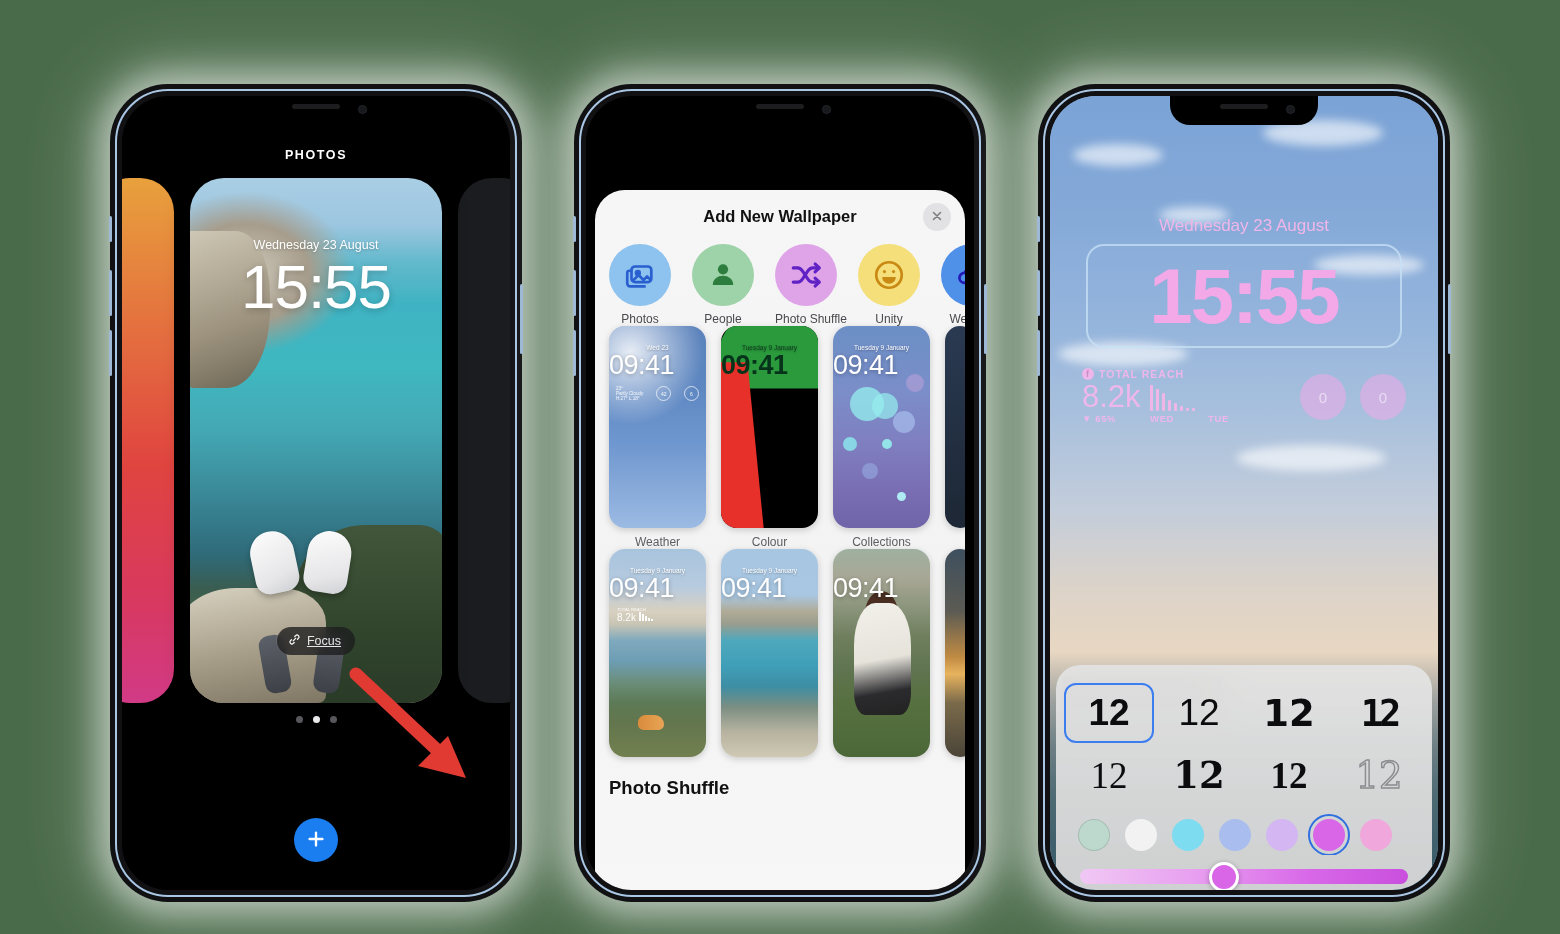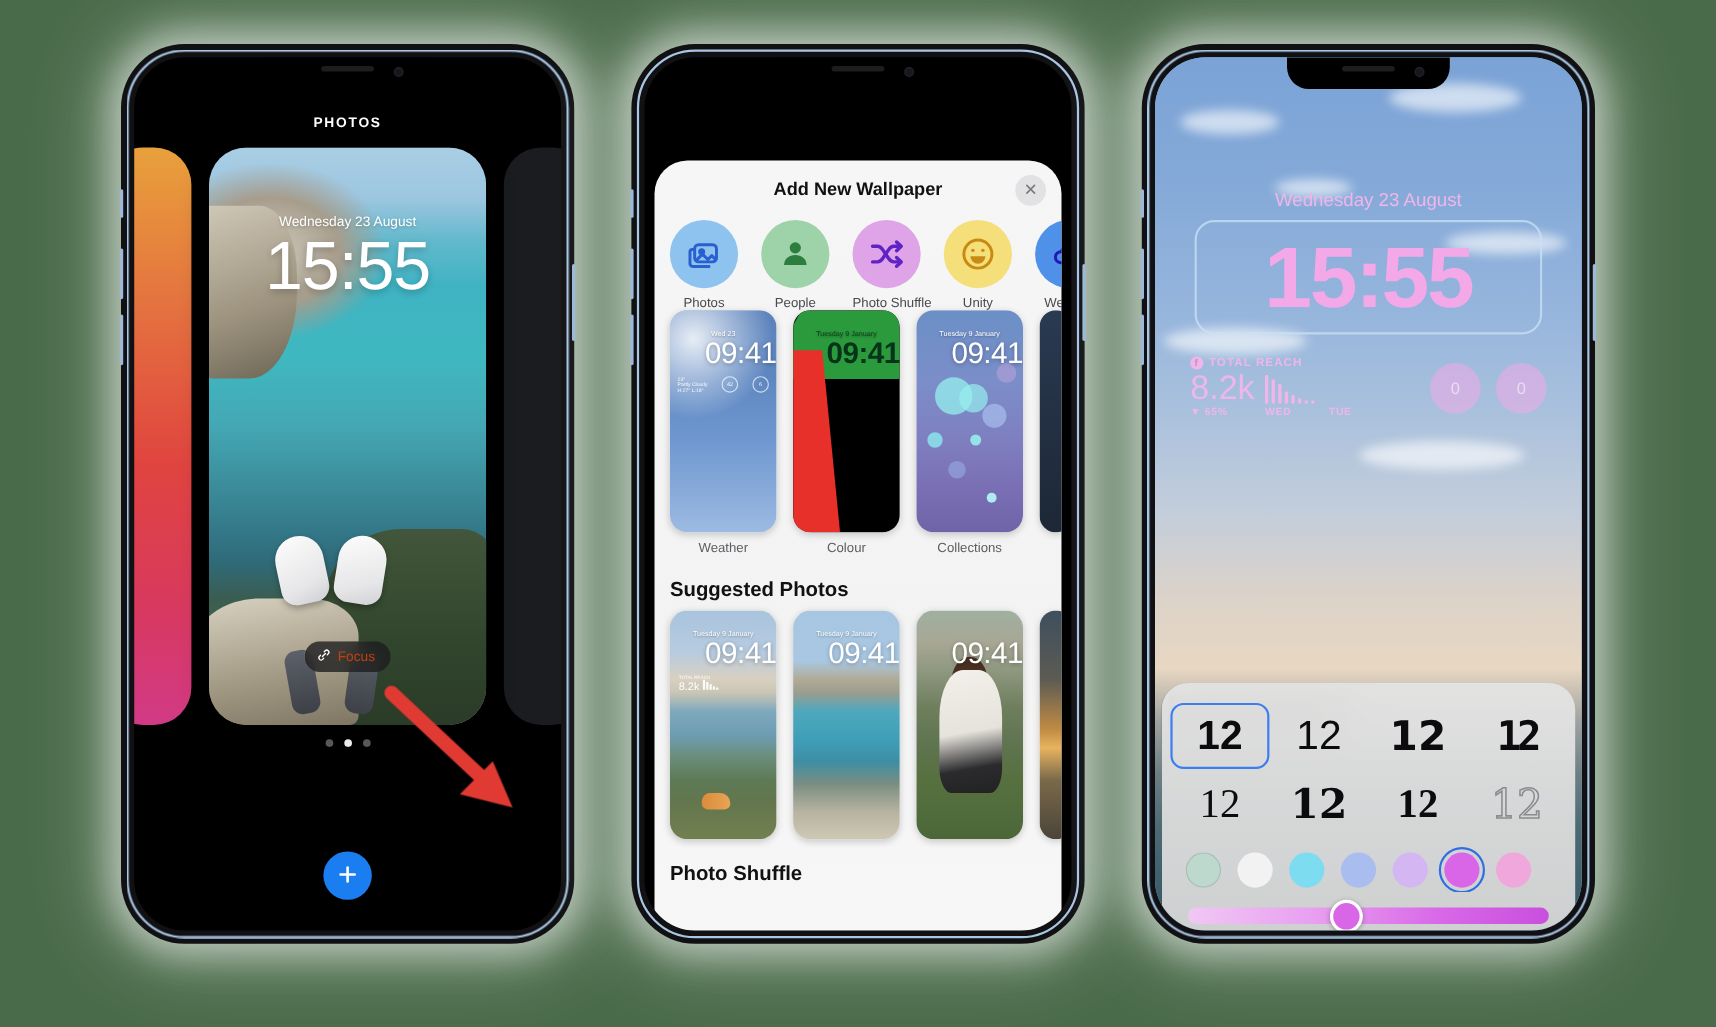--- a/index.html
+++ b/index.html
@@ -6,21 +6,21 @@
 
   body {
     width: 1560px;
     height: 934px;
     background: #4a6b4a;
     font-family: "Liberation Sans", sans-serif;
     overflow: hidden;
     position: relative;
   }
 
-  .stage { position: absolute; inset: 0; }
+  .stage { position: absolute; inset: 0; margin-top: 44px; }
 
   
   .phone {
     position: absolute;
     border-radius: 58px;
     background: #111114;
     box-shadow: 0 0 34px 10px rgba(255,255,255,0.55),
                 0 0 70px 22px rgba(255,255,255,0.22);
   }
   .phone::after {
@@ -143,23 +143,24 @@
   .lk-time {
     position: absolute; top: 76px; left: 0; right: 0; text-align: center;
     color: #fff; font-size: 62px; font-weight: 300; letter-spacing: -1px;
     line-height: 1.05;
     text-shadow: 0 2px 7px rgba(0,0,0,.22);
   }
   .focus-pill {
     position: absolute; bottom: 48px; left: 50%; transform: translateX(-50%);
     display: flex; align-items: center; gap: 6px;
     background: rgba(28,28,30,.78);
-    color: #c2410c; font-size: 12.5px; font-weight: 500;
+    color: #e5e5e5; font-size: 12.5px; font-weight: 500;
     padding: 6px 14px 6px 11px; border-radius: 14px;
     backdrop-filter: blur(6px);
+    text-decoration: underline;
   }
   .focus-pill svg { width: 13px; height: 13px; }
 
   .dots {
     position: absolute; top: 620px; left: 0; right: 0;
     display: flex; justify-content: center; gap: 10px;
   }
   .dot { width: 7px; height: 7px; border-radius: 50%; background: #58585c; }
   .dot.on { background: #eaeaec; }
 
@@ -234,21 +235,21 @@
   }
   .thumb-label {
     text-align: center; font-size: 12px; color: #5d5d62; margin-top: 7px;
   }
   .t-date {
     position: absolute; top: 18px; left: 0; right: 0; text-align: center;
     color: #fff; font-size: 6.5px; font-weight: 500;
     text-shadow: 0 1px 2px rgba(0,0,0,.35);
   }
   .t-time {
-    position: absolute; top: 24px; left: 0; right: 0; text-align: right;
+    position: absolute; top: 24px; left: 0; right: 0; text-align: left;
     color: #fff; font-size: 27px; font-weight: 300; letter-spacing: -.5px;
     text-shadow: 0 1px 4px rgba(0,0,0,.3);
   }
 
   .bg-weather {
     position: absolute; inset: 0;
     background:
       radial-gradient(circle at 22% 13%, rgba(255,255,255,.85) 0%, rgba(255,255,255,0) 38%),
       linear-gradient(180deg,#5b82bb 0%,#5e87c1 30%,#6f97cf 58%,#86a9d9 80%,#9cbbe3 100%);
   }
@@ -673,21 +674,20 @@
             <div class="thumb-label">Collections</div>
           </div>
 
           <div class="thumb-wrap">
             <div class="thumb" style="width:30px">
               <div class="bg-collect" style="background:linear-gradient(180deg,#2a3a52,#1d2735)"></div>
             </div>
           </div>
         </div>
 
-        <div class="sec-title">Suggested Photos</div>
         <div class="row">
 
           <div class="thumb-wrap">
             <div class="thumb" style="height:208px">
               <div class="bg-photo1">
                   <div class="cat-sm"></div>
                 </div>
               <div class="t-date">Tuesday 9 January</div>
               <div class="t-time">09:41</div>
               <div class="ph-widget">

